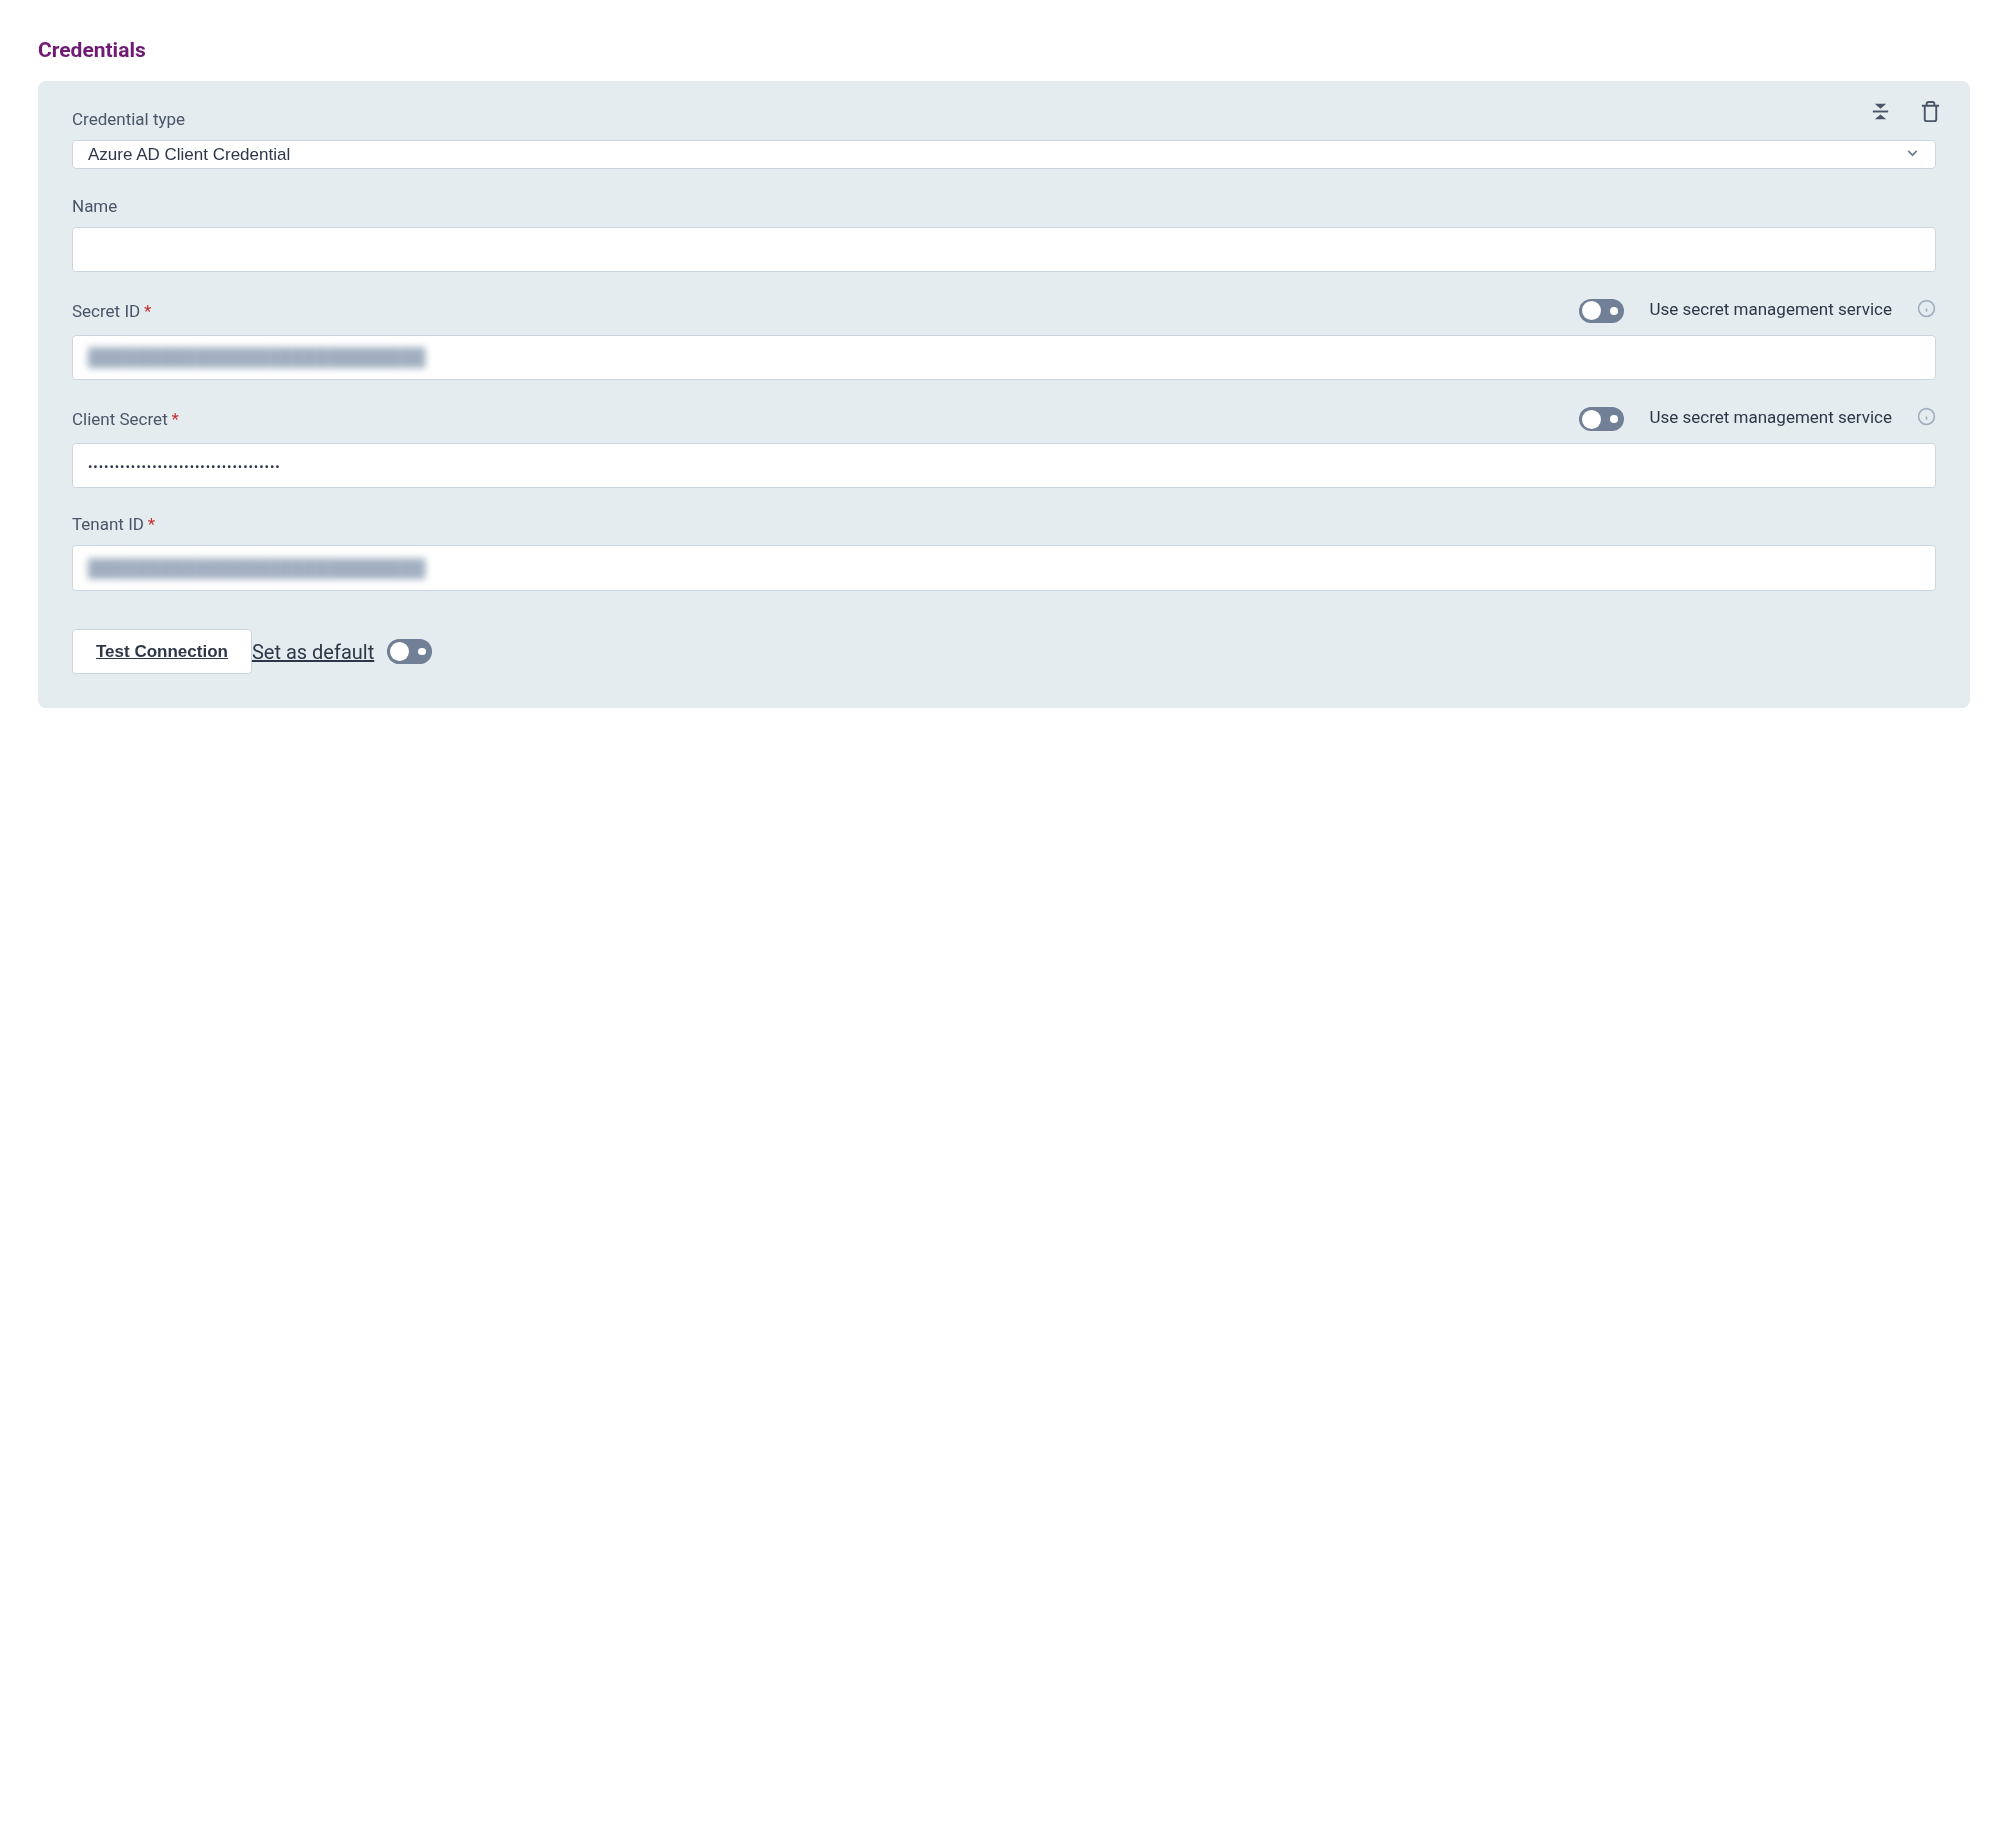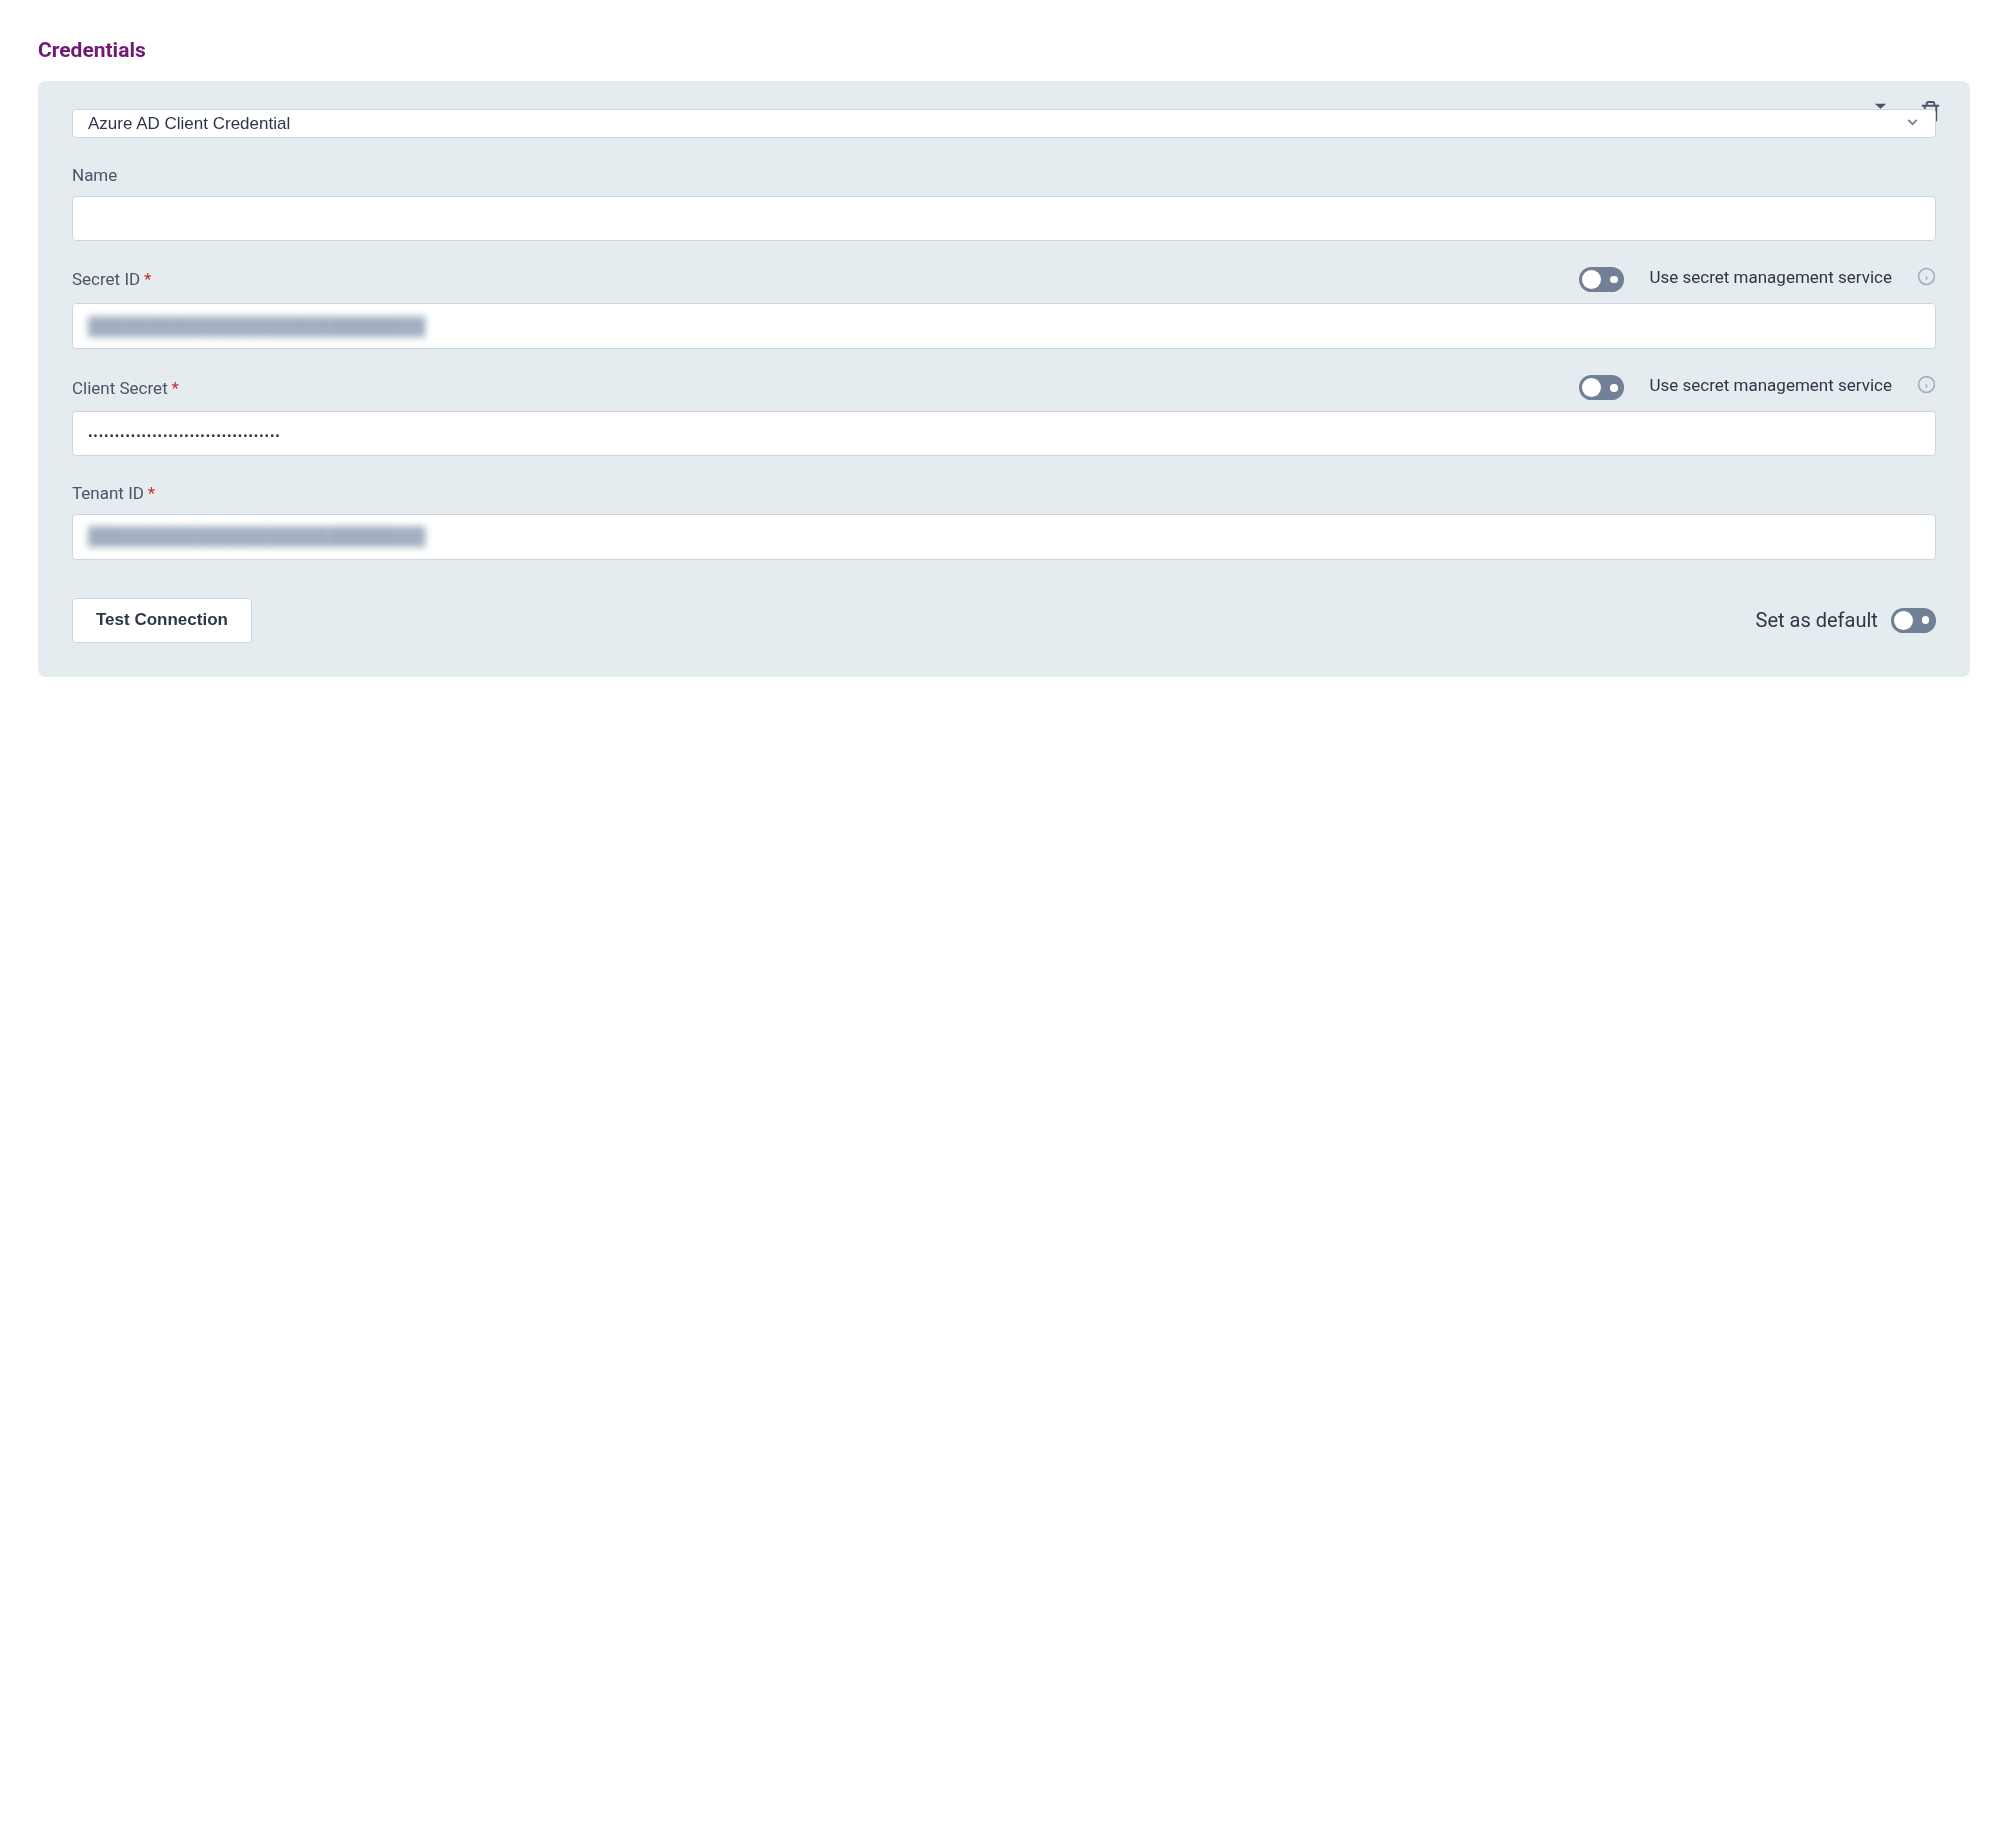--- a/index.html
+++ b/index.html
@@ -161,23 +161,23 @@
     .toggle-dot {
       position: absolute;
       width: 7.6px;
       height: 7.6px;
       background: #ffffff;
       border-radius: 50%;
       right: 6.6px;
     }
     .footer-row {
       display: flex;
-      justify-content: space-between;
       align-items: center;
       margin-top: 38px;
+      text-decoration: underline;
     }
     .btn {
       padding: 11.4px 23px;
       font-size: 17px;
       font-weight: 600;
       border: 0.9px solid #cbd5e0;
       border-radius: 3.8px;
       background: #ffffff;
       color: #2d3748;
       cursor: pointer;
@@ -208,20 +208,21 @@
       </svg>
     </div>
     <div class="toolbar-icon">
       <svg width="23" height="23" viewBox="0 0 24 24" fill="none" stroke="currentColor" stroke-width="2">
         <path d="M3 6h18M8 6V4a2 2 0 012-2h4a2 2 0 012 2v2M6 6v14a2 2 0 002 2h8a2 2 0 002-2V6"></path>
       </svg>
     </div>
   </div>
 
   <div class="field">
+    <label class="field-label">Credential type</label>
     <div class="select-wrapper">
       <select class="select-input">
         <option>Azure AD Client Credential</option>
       </select>
       <span class="select-chevron">
         <svg width="17" height="17" viewBox="0 0 24 24" fill="none" stroke="currentColor" stroke-width="2.5">
           <polyline points="6 9 12 15 18 9"></polyline>
         </svg>
       </span>
     </div>

